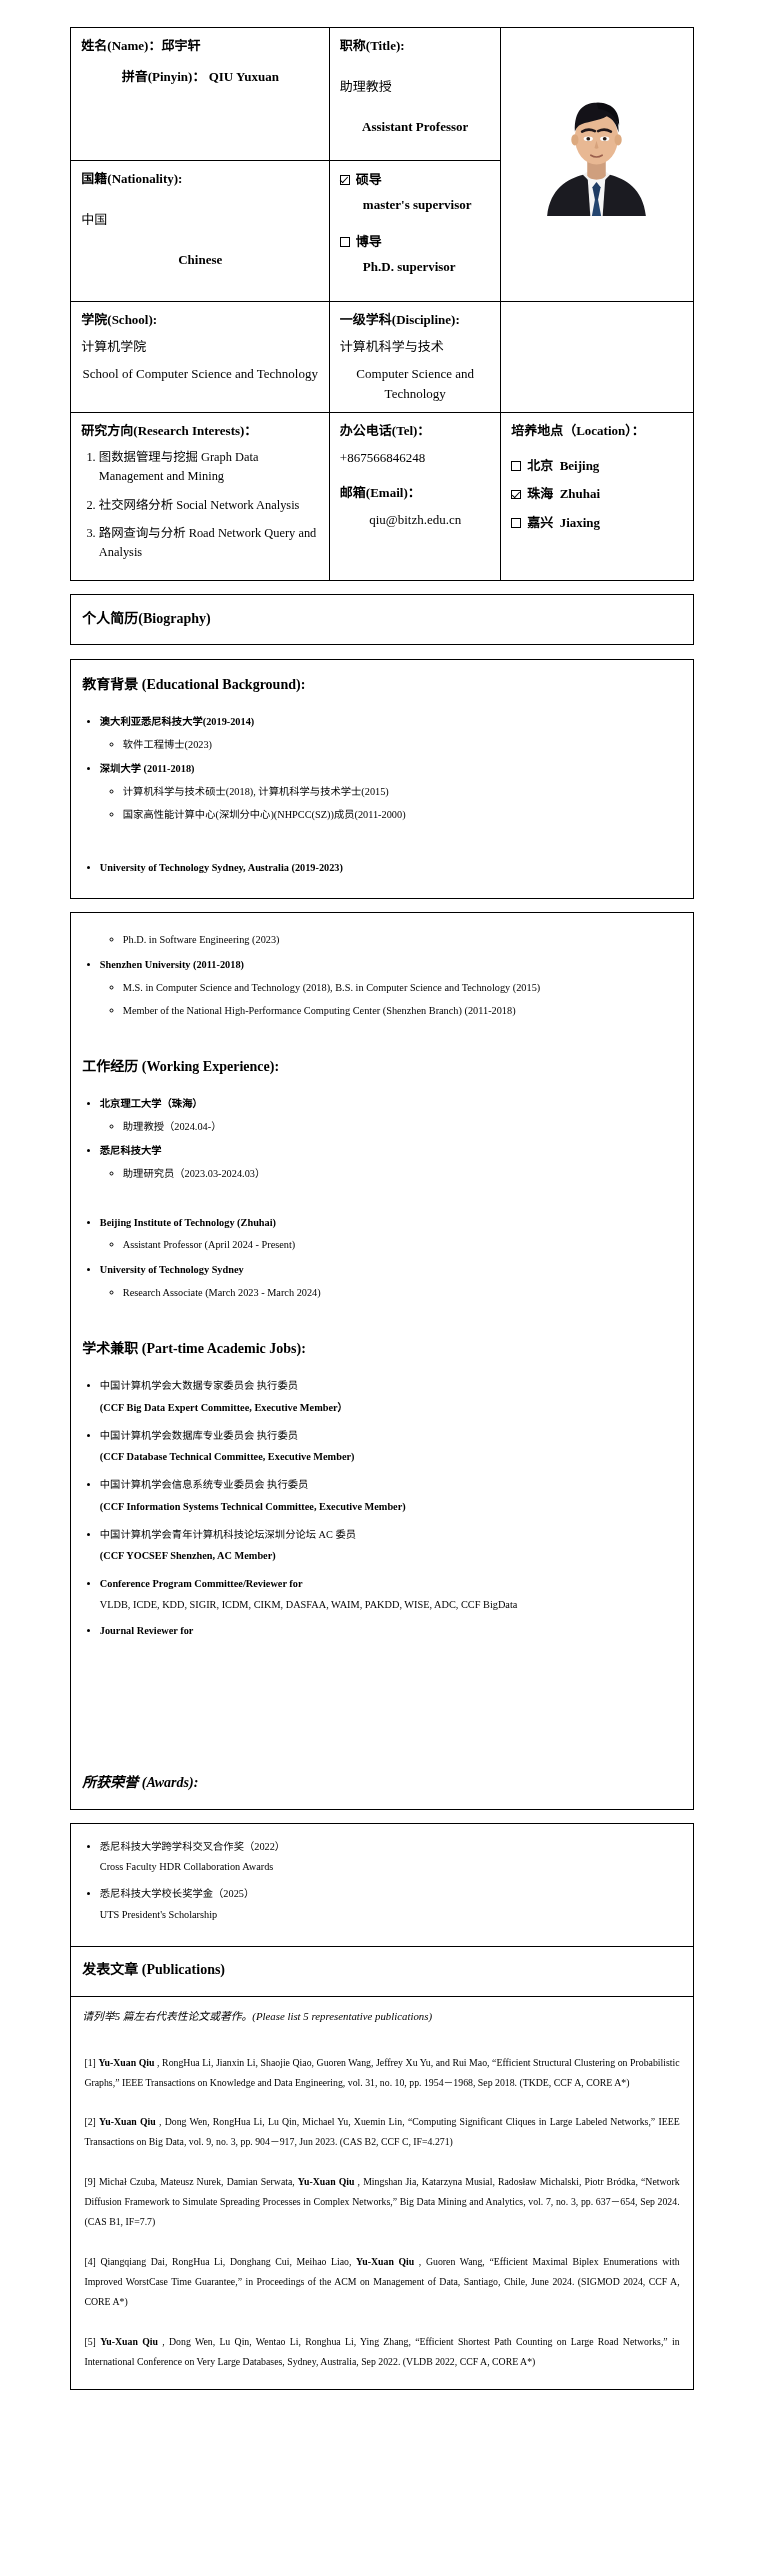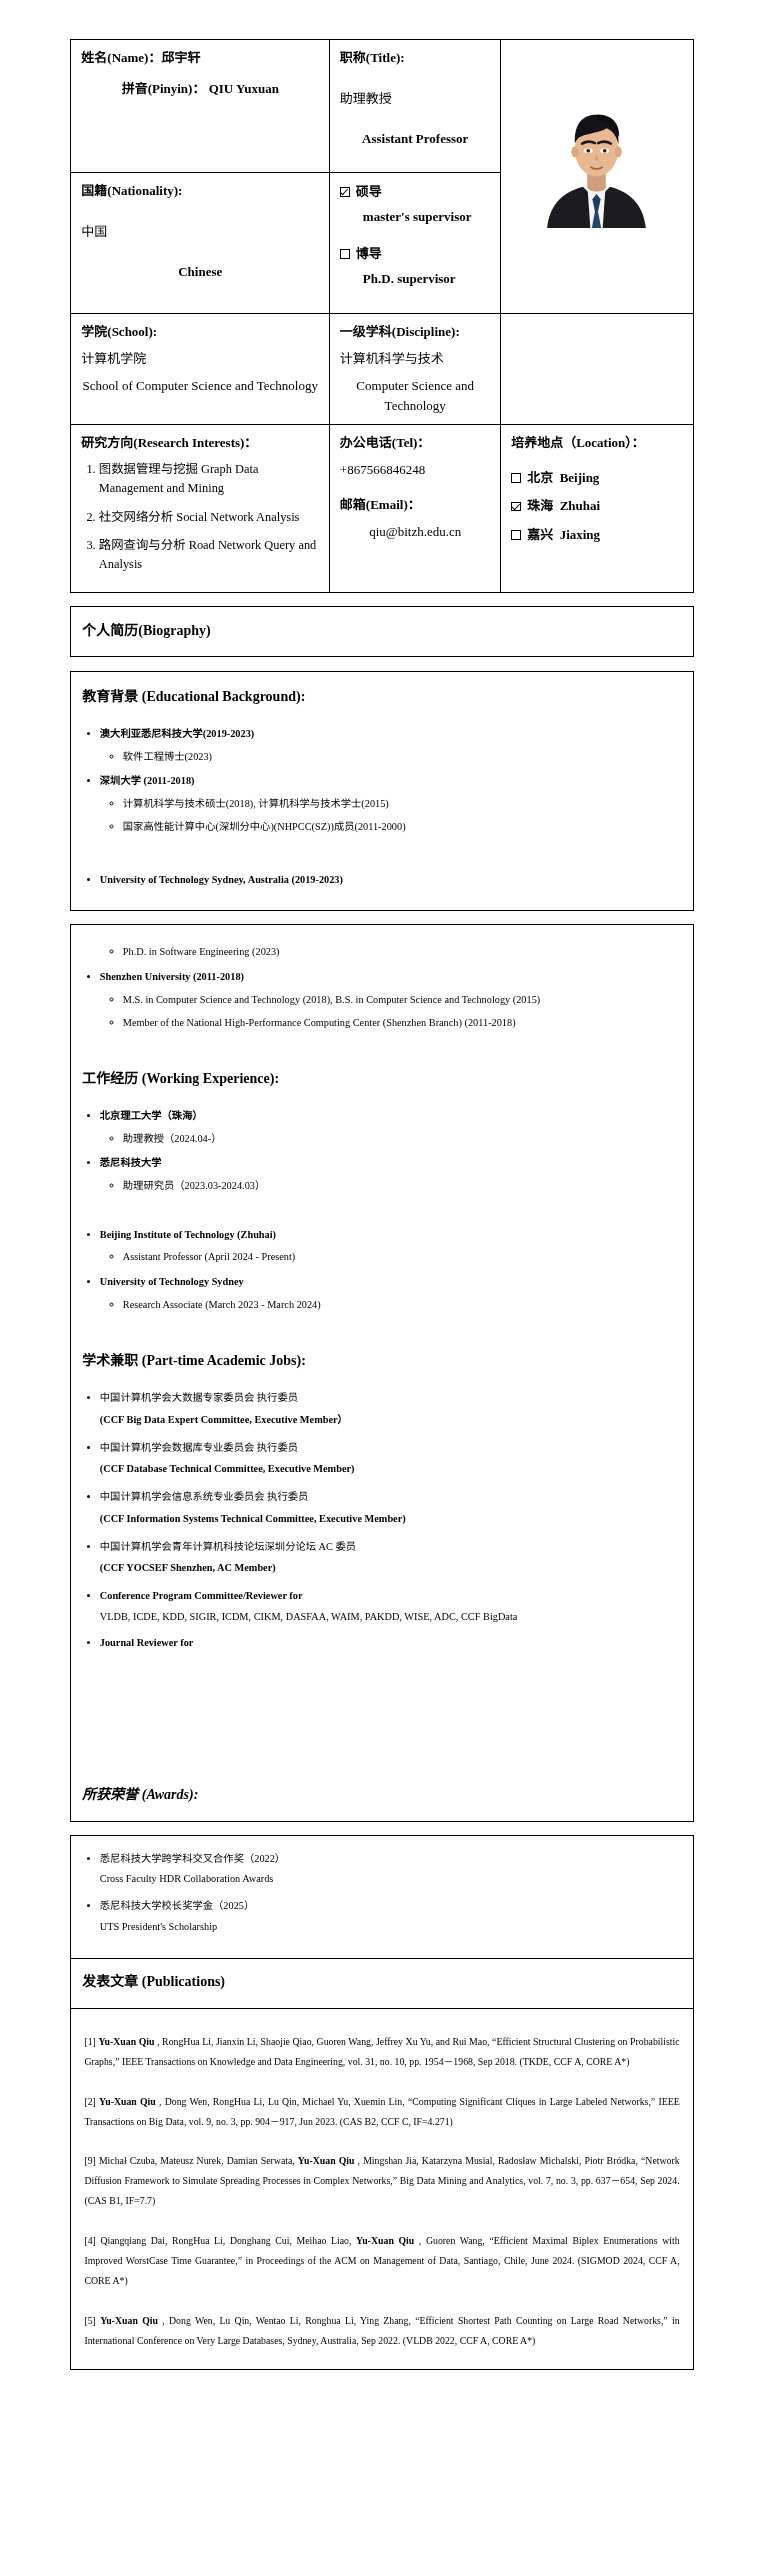--- a/index.html
+++ b/index.html
@@ -8,21 +8,21 @@
     padding: 0;
     background: #ffffff;
   }
   body {
     font-family: "Liberation Serif", "DejaVu Serif", serif;
     color: #000000;
     -webkit-font-smoothing: antialiased;
   }
   .page {
     width: 704px;
-    margin: 16px auto;
+    margin: 4px auto;
     padding: 0;
     background: #ffffff;
     box-sizing: border-box;
   }
 
   
   .block {
     margin: 0 40px 0 40px;
     border: 1px solid #000;
     border-collapse: collapse;
@@ -308,21 +308,21 @@
     <div class="sec-hd">个人简历(Biography)</div>
   </div>
 
   <div class="gap-sm"></div>
 
   <div class="block">
     <div class="sec-body">
       <h3 class="sub-head">教育背景 (Educational Background):</h3>
       <ul class="lv1">
         <li>
-          <span>澳大利亚悉尼科技大学(2019-2023)</span>
+          <span>澳大利亚悉尼科技大学(2019-2014)</span>
           <ul class="lv2">
             <li>软件工程博士(2023)</li>
           </ul>
         </li>
         <li>
           <span>深圳大学 (2011-2018)</span>
           <ul class="lv2">
             <li>计算机科学与技术硕士(2018), 计算机科学与技术学士(2015)</li>
             <li>国家高性能计算中心(深圳分中心)(NHPCC(SZ))成员(2011-2000)</li>
           </ul>
@@ -431,20 +431,21 @@
         </li>
       </ul>
     </div>
   </div>
 
   <div class="block" style="border-top:none;">
     <div class="sec-hd">发表文章 (Publications)</div>
   </div>
 
   <div class="block" style="border-top:none;margin-bottom:20.6px;">
+    <div class="pub-note">请列举5 篇左右代表性论文或著作。(Please list 5 representative publications)</div>
     <div class="pub-list">
       <p class="pub-item"><span>[1] </span><b>Yu-Xuan Qiu</b><span> , RongHua Li, Jianxin Li, Shaojie Qiao, Guoren Wang, Jeffrey Xu Yu, and Rui Mao, “Efficient Structural Clustering on Probabilistic Graphs,” IEEE Transactions on Knowledge and Data Engineering, vol. 31, no. 10, pp. 1954－1968, Sep 2018. (TKDE, CCF A, CORE A*)</span></p>
       <p class="pub-item"><span>[2] </span><b>Yu-Xuan Qiu</b><span> , Dong Wen, RongHua Li, Lu Qin, Michael Yu, Xuemin Lin, “Computing Significant Cliques in Large Labeled Networks,” IEEE Transactions on Big Data, vol. 9, no. 3, pp. 904－917, Jun 2023. (CAS B2, CCF C, IF=4.271)</span></p>
       <p class="pub-item"><span>[9] Michał Czuba, Mateusz Nurek, Damian Serwata, </span><b>Yu-Xuan Qiu</b><span> , Mingshan Jia, Katarzyna Musial, Radosław Michalski, Piotr Bródka, “Network Diffusion Framework to Simulate Spreading Processes in Complex Networks,” Big Data Mining and Analytics, vol. 7, no. 3, pp. 637－654, Sep 2024. (CAS B1, IF=7.7)</span></p>
       <p class="pub-item"><span>[4] Qiangqiang Dai, RongHua Li, Donghang Cui, Meihao Liao, </span><b>Yu-Xuan Qiu</b><span> , Guoren Wang, “Efficient Maximal Biplex Enumerations with Improved WorstCase Time Guarantee,” in Proceedings of the ACM on Management of Data, Santiago, Chile, June 2024. (SIGMOD 2024, CCF A, CORE A*)</span></p>
       <p class="pub-item"><span>[5] </span><b>Yu-Xuan Qiu</b><span> , Dong Wen, Lu Qin, Wentao Li, Ronghua Li, Ying Zhang, “Efficient Shortest Path Counting on Large Road Networks,” in International Conference on Very Large Databases, Sydney, Australia, Sep 2022. (VLDB 2022, CCF A, CORE A*)</span></p>
     </div>
   </div>
 
 </div>

